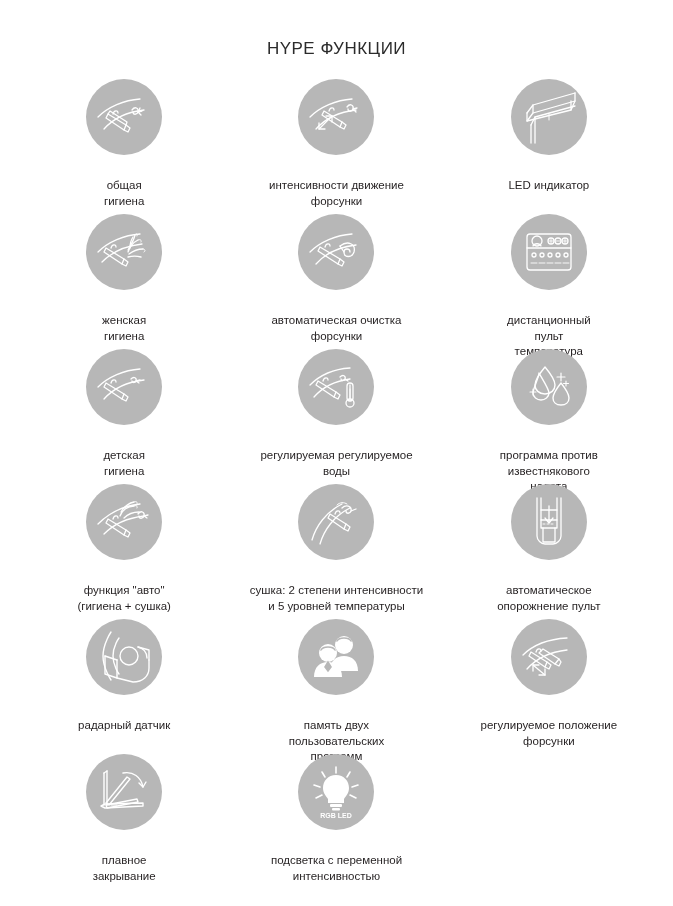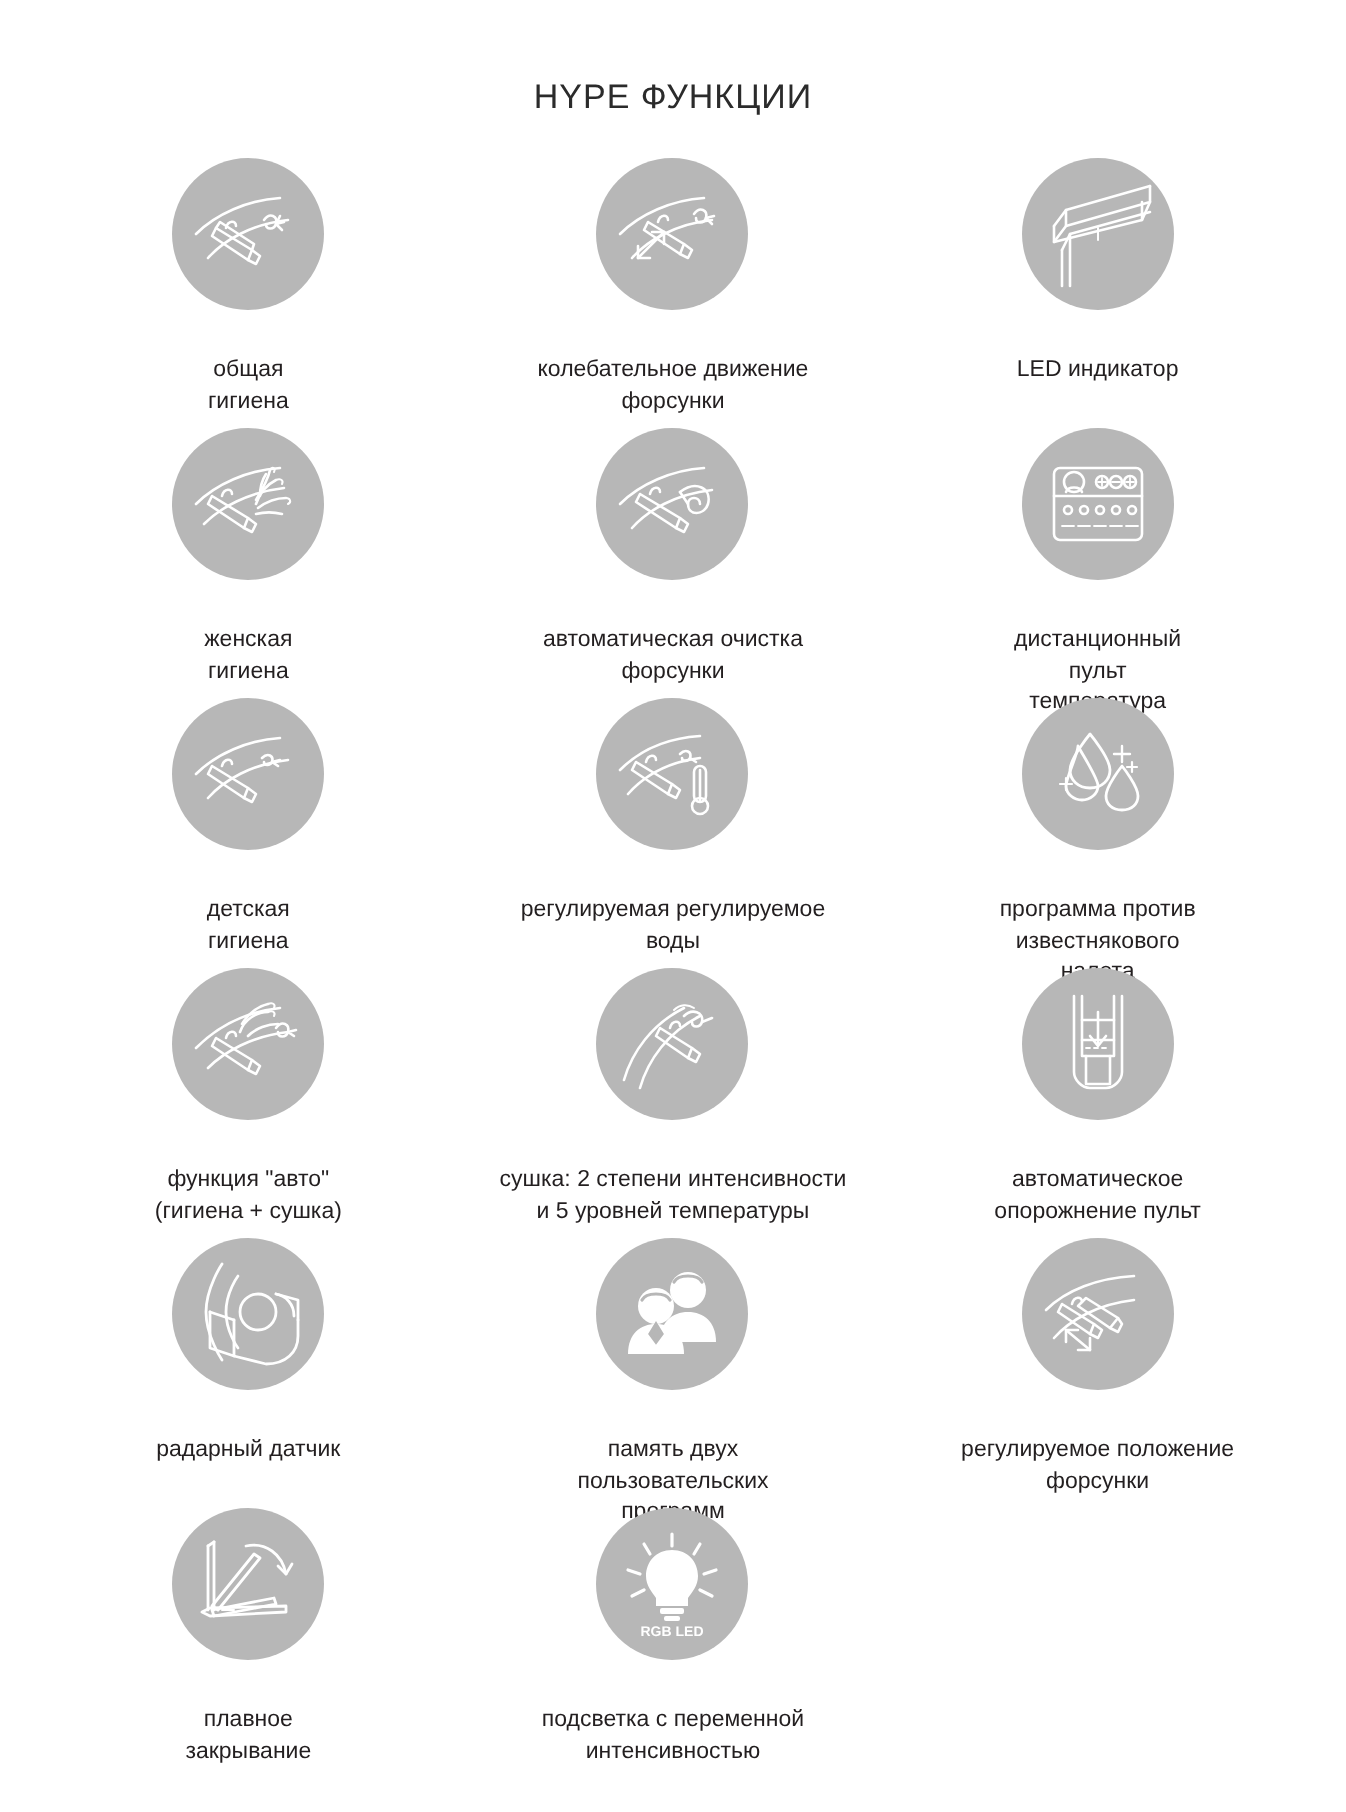--- a/index.html
+++ b/index.html
@@ -103,21 +103,21 @@
           <path d="M16 28 L18 24 L36 35 L34 40 Z"></path>
           <path d="M34 40 L38 42 L40 38 L36 35"></path>
           <path d="M23 24 C24 20 28 20 28 23"></path>
           <path d="M41 20 C44 16 48 18 47 22 C46 25 42 25 42 22"></path>
           <path d="M47 22 L50 25 M47 22 L51 21"></path>
           <path d="M13 42 L26 29"></path>
           <path d="M13 42 L13 36 M13 42 L19 42"></path>
           <path d="M26 29 L26 35 M26 29 L20 29"></path>
         </svg>
       </div>
-      <div class="caption">колебательное движение
+      <div class="caption">интенсивности движение
 форсунки</div>
     </div>
 
     <div class="cell">
       <div class="icon-circle">
         <svg width="60" height="60" viewBox="0 0 60 60" fill="none" stroke="#ffffff" stroke-width="1.3" stroke-linecap="round" stroke-linejoin="round">
           <path d="M8 26 L14 18 L56 6"></path>
           <path d="M8 26 L8 34 L52 23 L52 14"></path>
           <path d="M14 18 L14 26 L8 34"></path>
           <path d="M14 26 L56 14 L56 6"></path>

